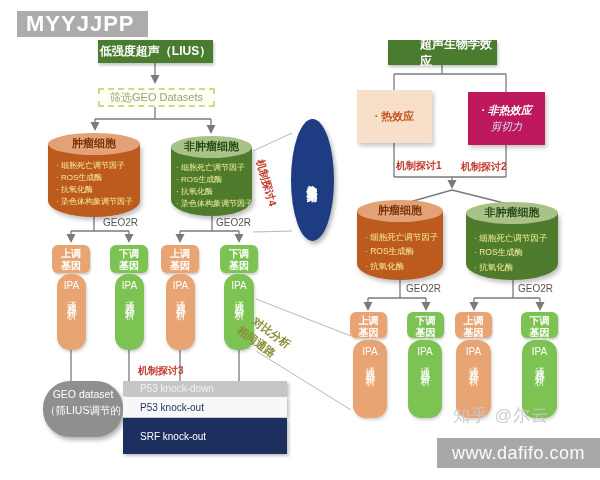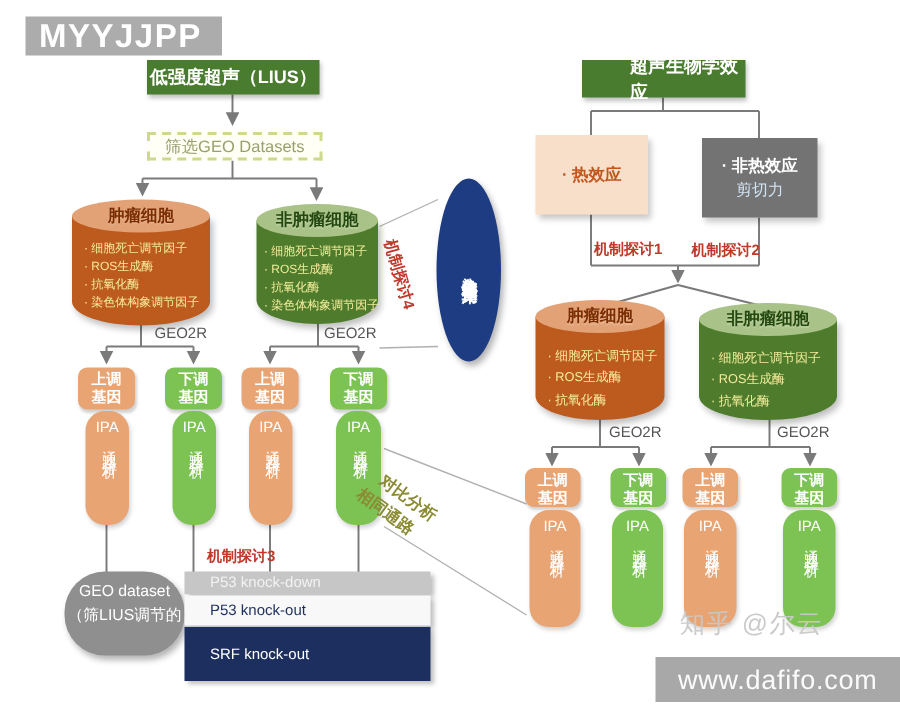--- a/index.html
+++ b/index.html
@@ -50,21 +50,21 @@
 
   .ellipse { position:absolute; background:#1d3c82; border-radius:50%; display:flex;
              align-items:center; justify-content:center; box-shadow:2px 3px 4px rgba(0,0,0,.3); }
   .ellipse span { writing-mode:vertical-lr; text-orientation:upright; color:#fff;
                   font-weight:bold; font-size:10.5px; letter-spacing:1px; }
 
   .compare { position:absolute; color:#8b8b35; font-weight:bold; font-size:11px;
              transform:rotate(36deg); transform-origin:left top; line-height:1.45; z-index:3; }
 
   .thermal { background:#f8dfca; color:#c2571e; }
-  .nonthermal { background:#737373; color:#fff; }
+  .nonthermal { background:#be185d; color:#fff;font-style:italic; }
   .effect-box { position:absolute; display:flex; flex-direction:column; align-items:center;
                 justify-content:center; font-weight:bold; font-size:11px;
                 box-shadow:2px 3px 4px rgba(0,0,0,.22); }
   .effect-box .sub { font-weight:normal; font-size:10.5px; color:#cfe3f3; margin-top:2px; }
   .bullet-row::before { content:"·  "; font-weight:bold; }
 
   .ds-box { background:#8f8f8f; color:#fff; font-size:10.5px; line-height:1.5; text-align:center;
             padding-top:6px; box-shadow:2px 3px 4px rgba(0,0,0,.3);border-radius:27px; }
   .kbar { position:absolute; font-weight:normal; font-size:10px; display:flex; align-items:center;
           padding-left:17px; box-sizing:border-box; box-shadow:2px 2px 3px rgba(0,0,0,.25); }

